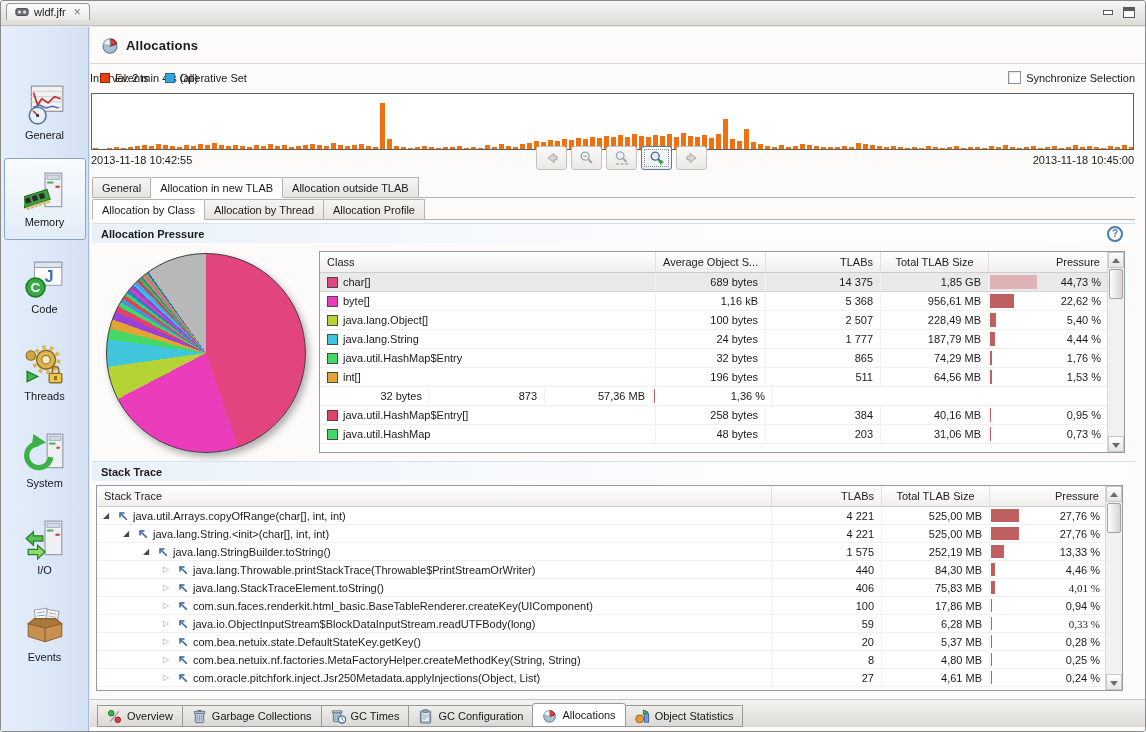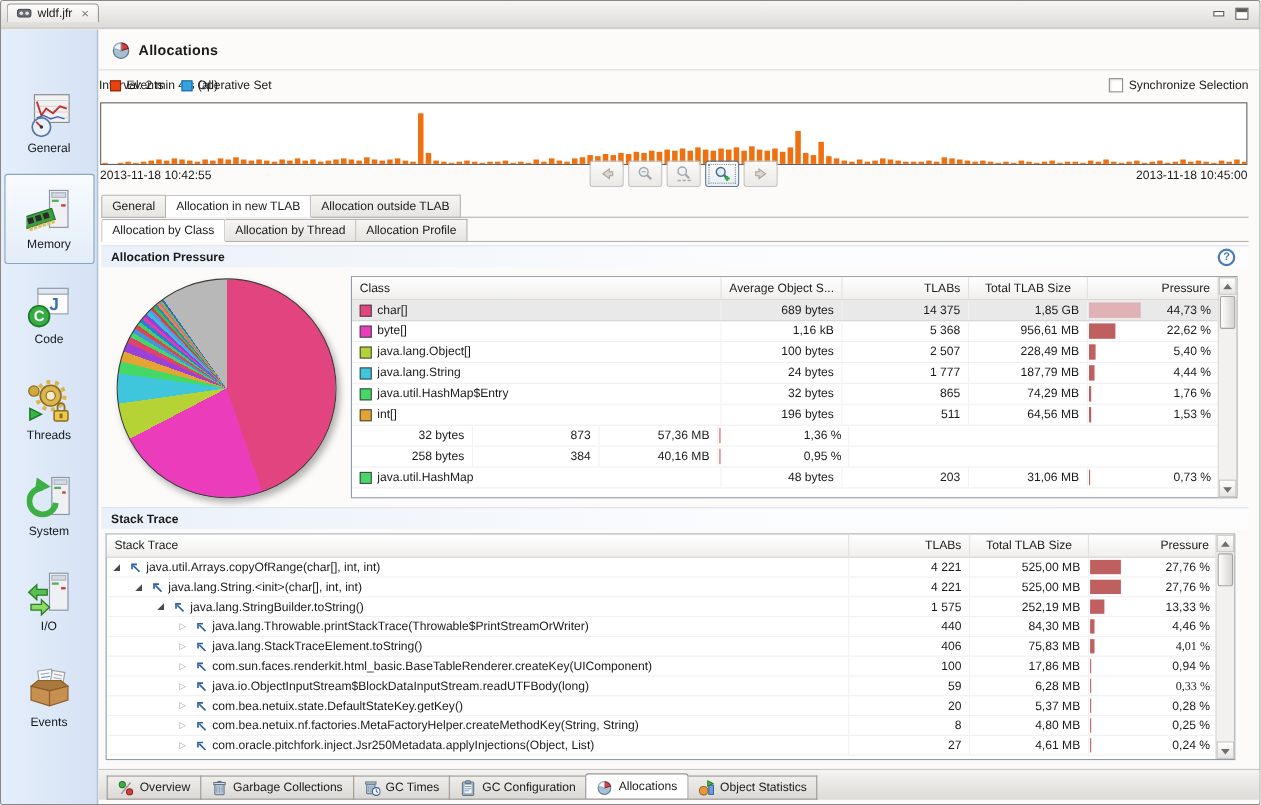--- a/index.html
+++ b/index.html
@@ -595,20 +595,24 @@
             <div class="tr">
               <div class="td num" style="width: 110px;">32 bytes</div>
               <div class="td num" style="width: 115px;">873</div>
               <div class="td num" style="width: 108px;">57,36 MB</div>
               <div class="td pressure" style="width: 119px;">
                 <span class="pbar" style="width: 1px; background: rgb(192, 95, 95);"></span>
                 <span class="pval">1,36 %</span>
               </div>
             </div>
             <div class="tr">
+              <div class="td first" style="width: 336px;">
+                <span class="cswatch" style="background: rgb(224, 66, 106);"></span>
+                <span>java.util.HashMap$Entry[]</span>
+              </div>
               <div class="td num" style="width: 110px;">258 bytes</div>
               <div class="td num" style="width: 115px;">384</div>
               <div class="td num" style="width: 108px;">40,16 MB</div>
               <div class="td pressure" style="width: 119px;">
                 <span class="pbar" style="width: 1px; background: rgb(192, 95, 95);"></span>
                 <span class="pval">0,95 %</span>
               </div>
             </div>
             <div class="tr">
               <div class="td first" style="width: 336px;">

